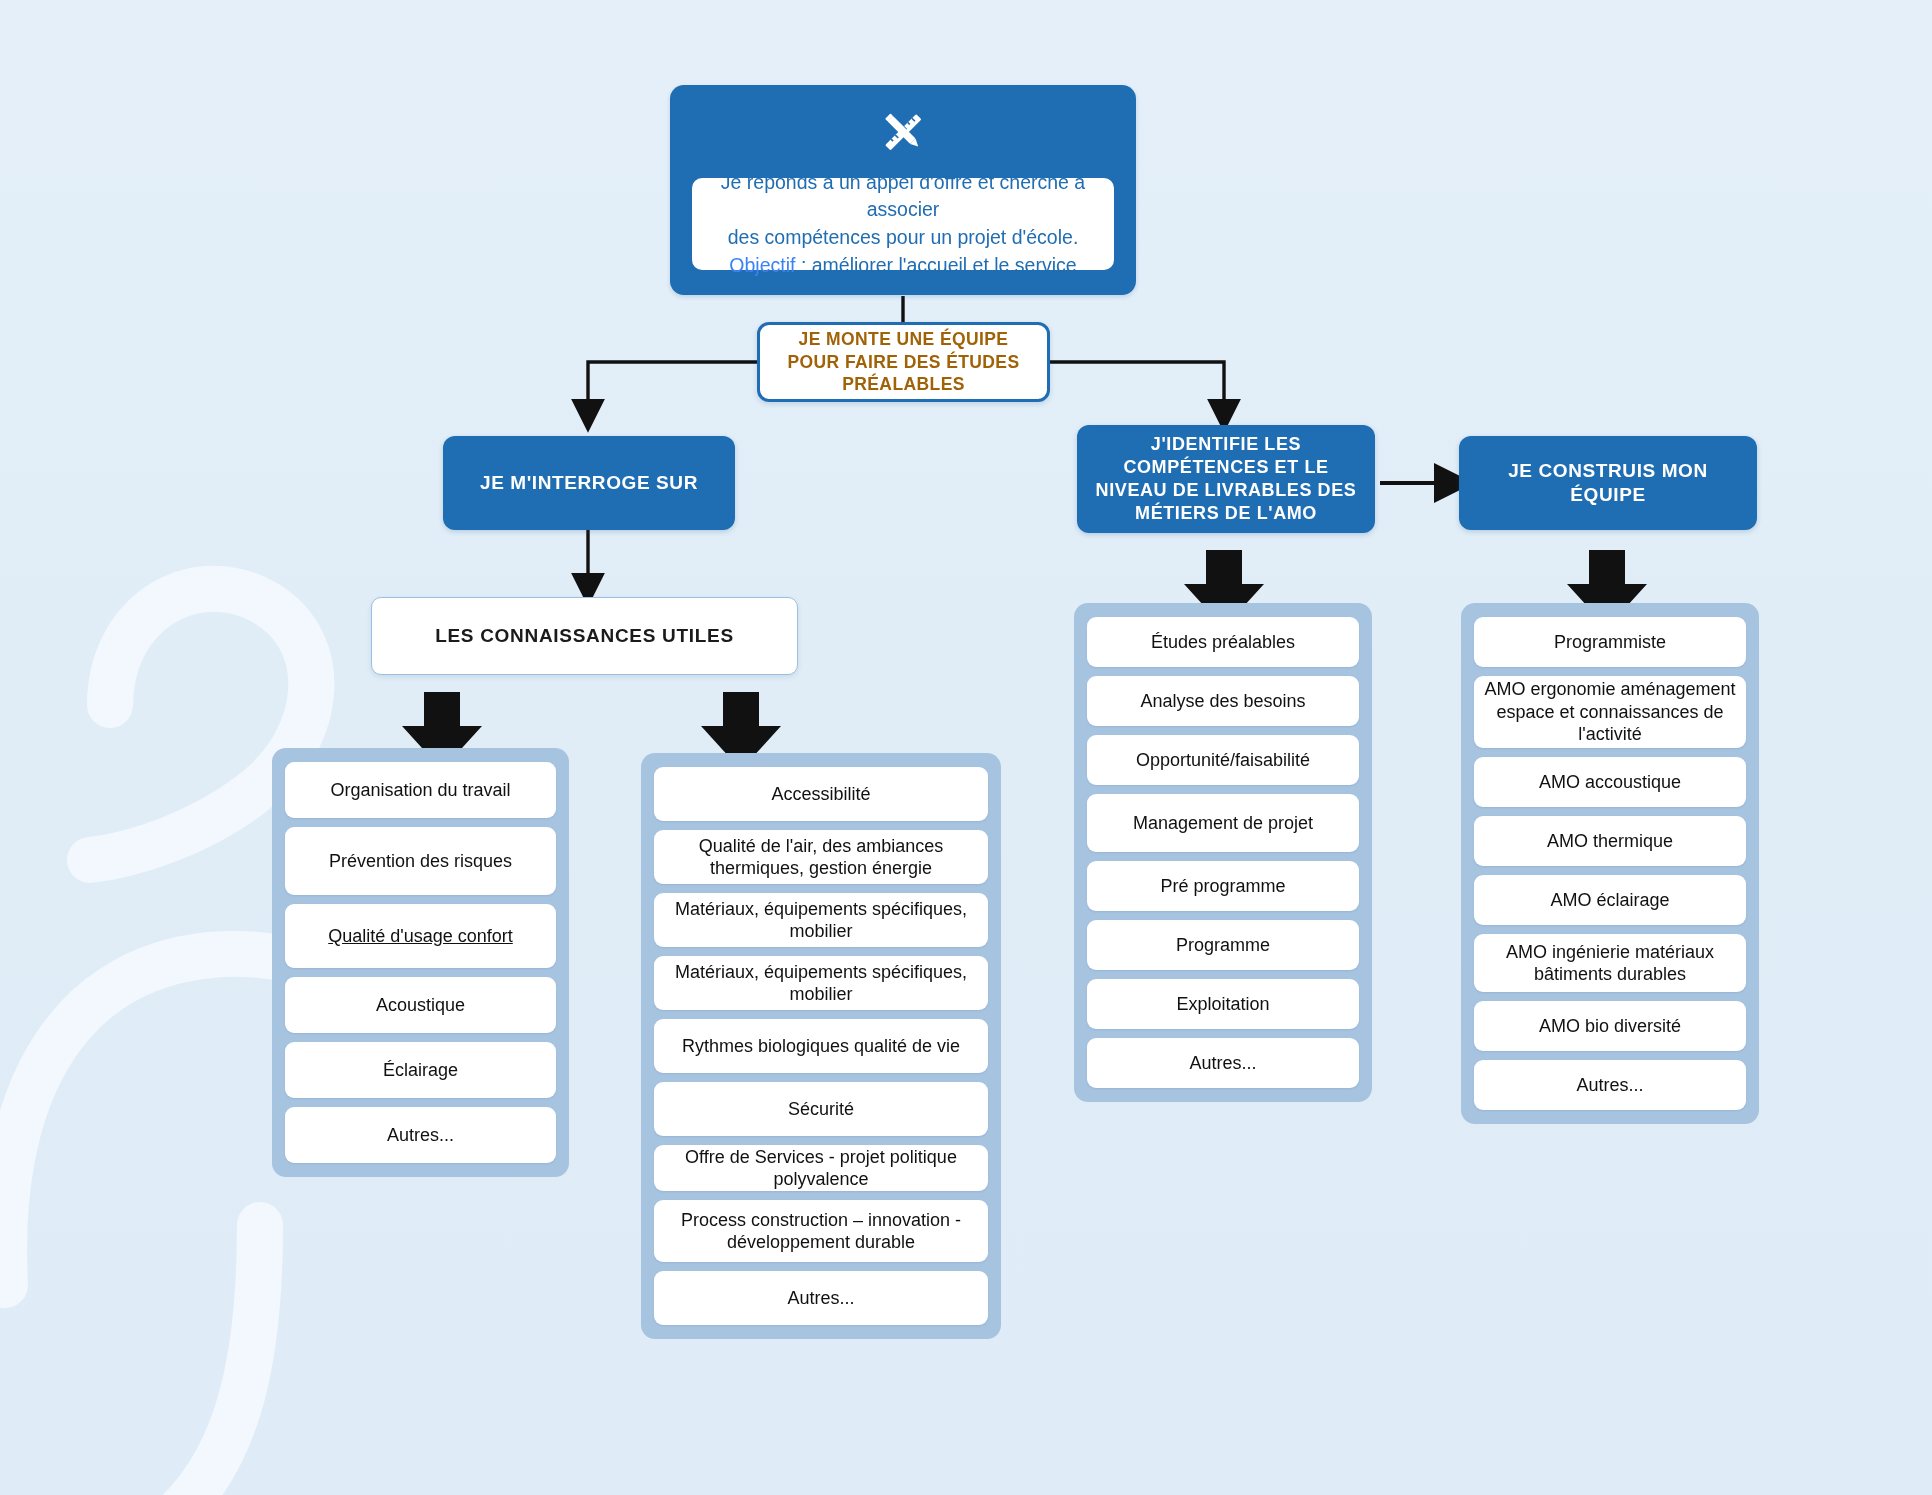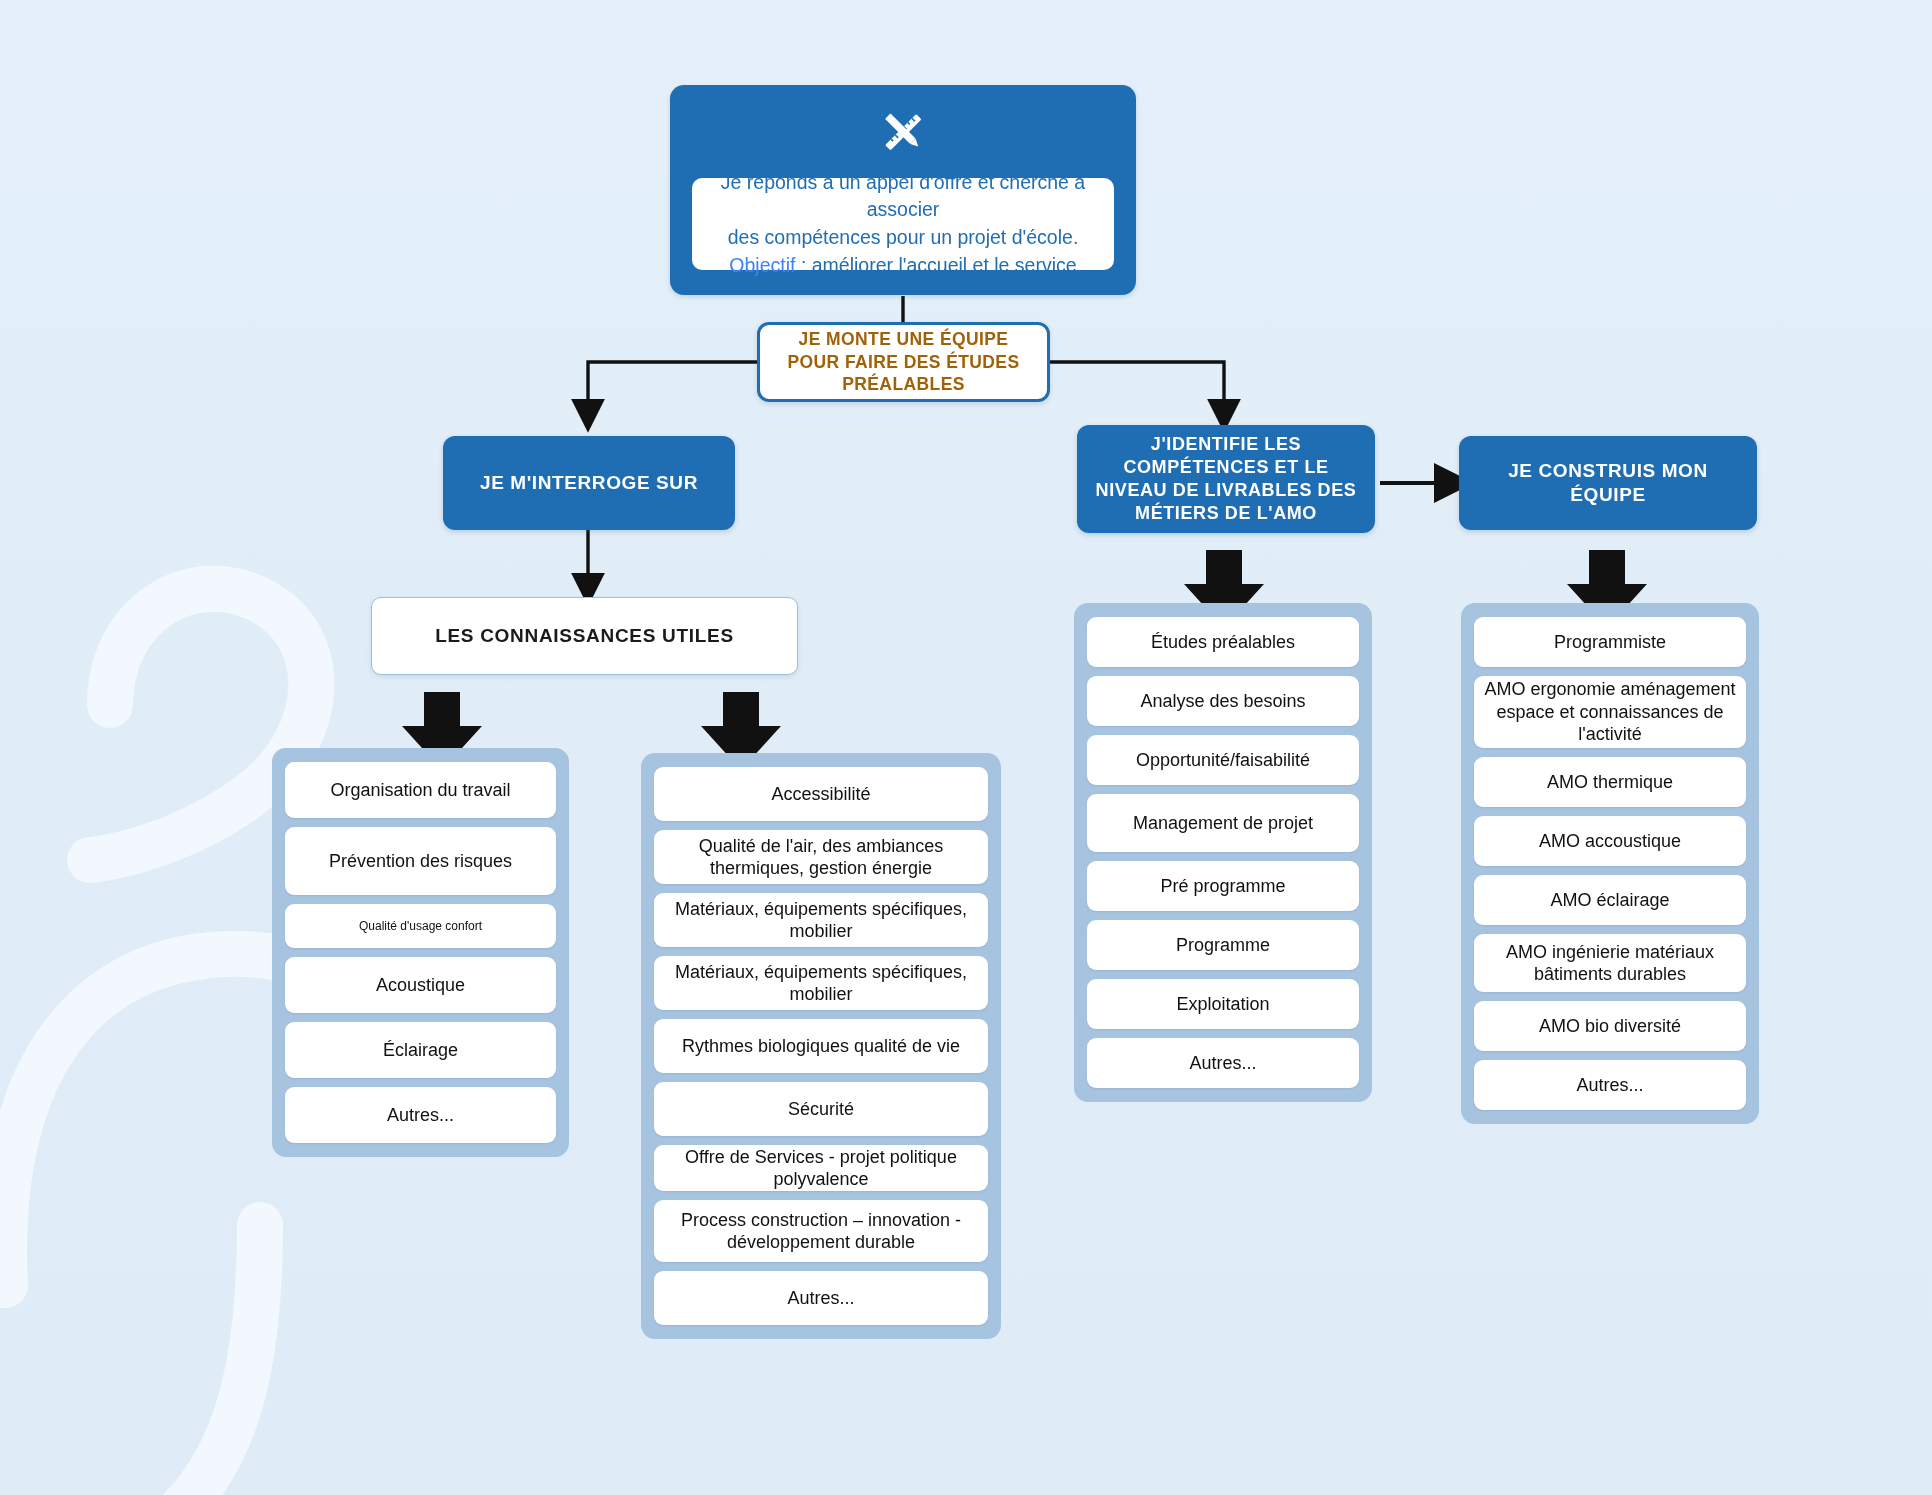--- a/index.html
+++ b/index.html
@@ -201,21 +201,21 @@
     <span>LES CONNAISSANCES UTILES</span>
   </div>
 
   <div class="panel" style="left:272px;top:748px;width:297px;">
     <div class="chip" style="height:56px;font-size:18px;">
         <span>Organisation du travail</span>
       </div>
     <div class="chip" style="height:68px;font-size:18px;">
         <span>Prévention des risques</span>
       </div>
-    <div class="chip" style="height:44px;font-size:12px;">
+    <div class="chip" style="height:64px;font-size:18px;text-decoration:underline;">
         <span>Qualité d'usage confort</span>
       </div>
     <div class="chip" style="height:56px;font-size:18px;">
         <span>Acoustique</span>
       </div>
     <div class="chip" style="height:56px;font-size:18px;">
         <span>Éclairage</span>
       </div>
     <div class="chip" style="height:56px;font-size:18px;">
         <span>Autres...</span>
@@ -280,24 +280,24 @@
   </div>
 
   <div class="panel" style="left:1461px;top:603px;width:298px;">
     <div class="chip" style="height:50px;font-size:18px;">
         <span>Programmiste</span>
       </div>
     <div class="chip" style="height:72px;font-size:18px;">
         <span>AMO ergonomie aménagement espace et connaissances de l'activité</span>
       </div>
     <div class="chip" style="height:50px;font-size:18px;">
+        <span>AMO accoustique</span>
+      </div>
+    <div class="chip" style="height:50px;font-size:18px;">
         <span>AMO thermique</span>
-      </div>
-    <div class="chip" style="height:50px;font-size:18px;">
-        <span>AMO accoustique</span>
       </div>
     <div class="chip" style="height:50px;font-size:18px;">
         <span>AMO éclairage</span>
       </div>
     <div class="chip" style="height:58px;font-size:18px;">
         <span>AMO ingénierie matériaux bâtiments durables</span>
       </div>
     <div class="chip" style="height:50px;font-size:18px;">
         <span>AMO bio diversité</span>
       </div>

